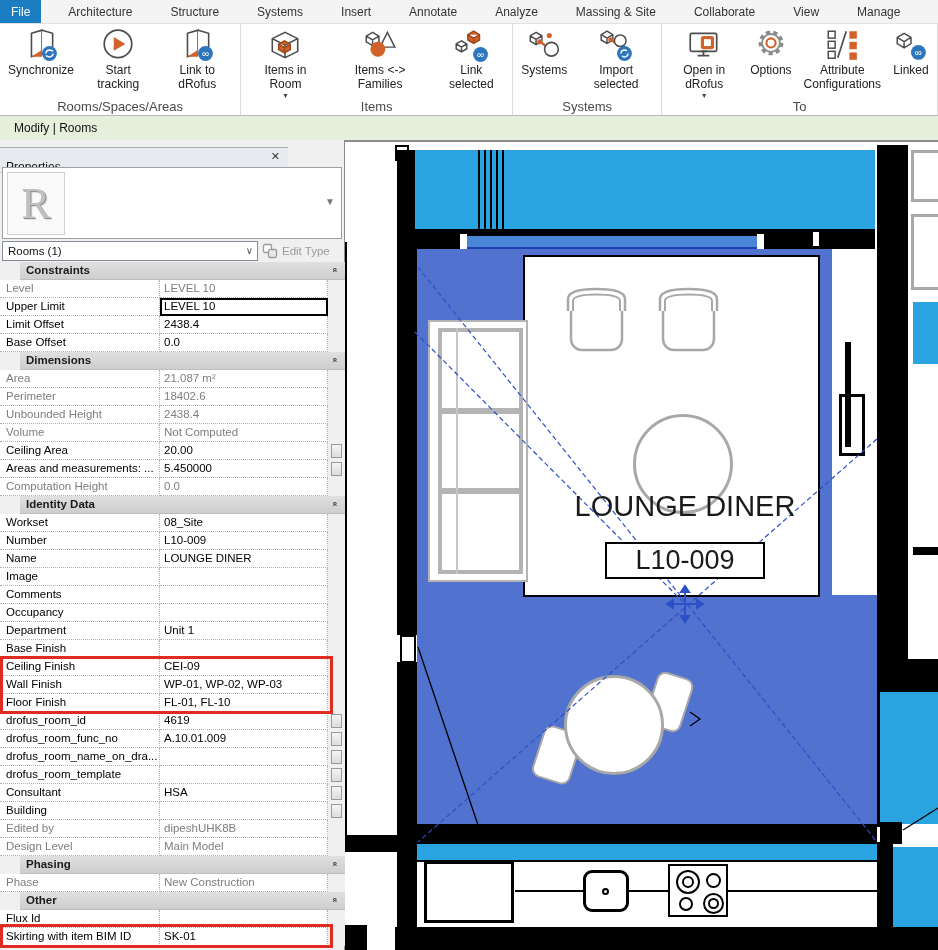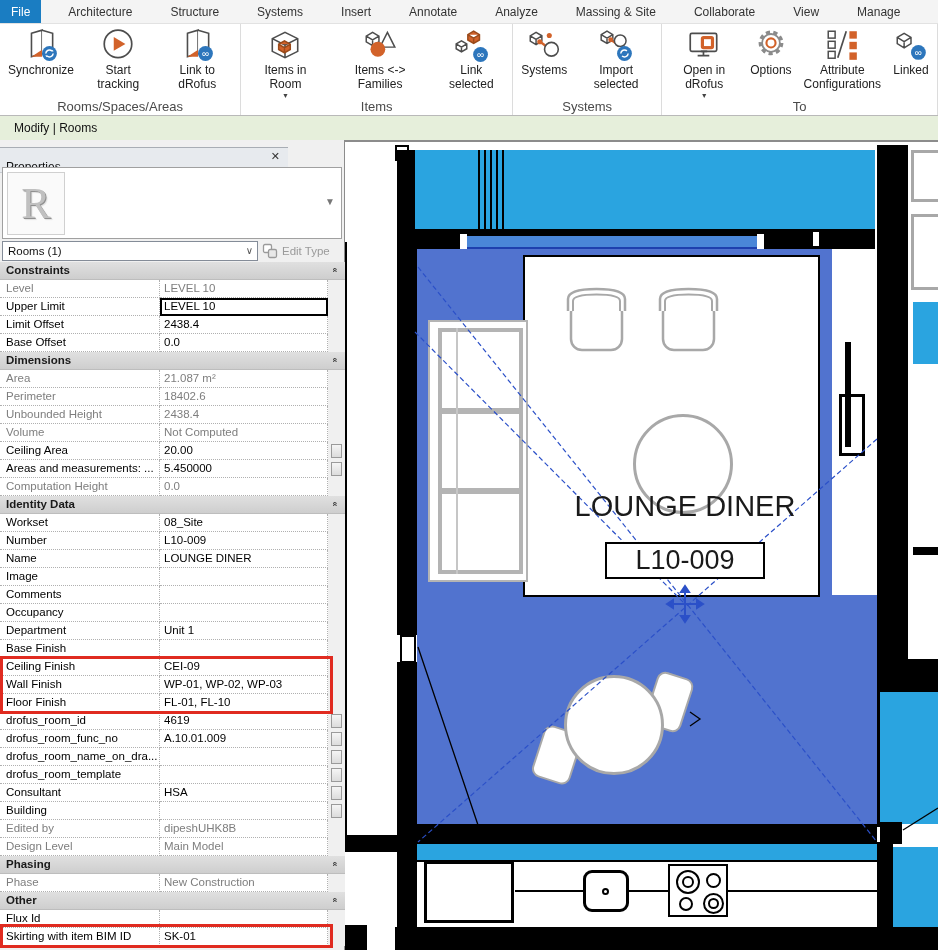--- a/index.html
+++ b/index.html
@@ -50,21 +50,21 @@
   #pselector .dd { position:absolute; right:6px; top:28px; font-size:10px; color:#777; }
   #pcombo { position:absolute; left:2px; top:101px; width:256px; height:20px; background:#fff;
     border:1px solid #848c98; font-size:11.5px; color:#111; padding:3px 5px; }
   #pcombo .chev { position:absolute; right:4px; top:3px; font-size:10px; color:#555; }
   #edittype { position:absolute; left:262px; top:101px; width:80px; height:20px;
     font-size:11.5px; color:#9a9a9a; display:flex; align-items:center; gap:4px; }
 
   #pgrid { position:absolute; left:0; top:122px; width:345px; height:684px; background:#f0f0f0; }
   .prow, .psec { height:18px; display:flex; font-size:11.5px; position:relative; }
   .psec { background:linear-gradient(#e0e0e0,#cecece); color:#1a1a1a; font-weight:bold;
-    padding:2px 6px; border-bottom:1px solid #bdbdbd; }
+    padding:2px 6px; border-bottom:1px solid #bdbdbd;margin-left:20px; }
   .psec .chev { position:absolute; right:8px; top:3px; font-size:9px; color:#333;
     display:inline-block; transform:rotate(90deg); font-weight:bold; }
   .prow .plabel { width:160px; background:#fff; padding:2px 3px 0 6px;
     border-right:1px dotted #b0b0b0; border-bottom:1px dotted #b0b0b0;
     white-space:nowrap; overflow:hidden; color:#000; }
   .prow .pvalue { width:168px; background:#fff; padding:2px 8px 0 4px;
     border-right:1px dotted #b0b0b0; border-bottom:1px dotted #b0b0b0;
     white-space:nowrap; overflow:hidden; color:#000; position:relative; }
   .prow.ro .plabel, .prow.ro .pvalue { color:#7e7e7e; }
   .prow .pvalue.sel { outline:2px solid #000; outline-offset:-2px; }

